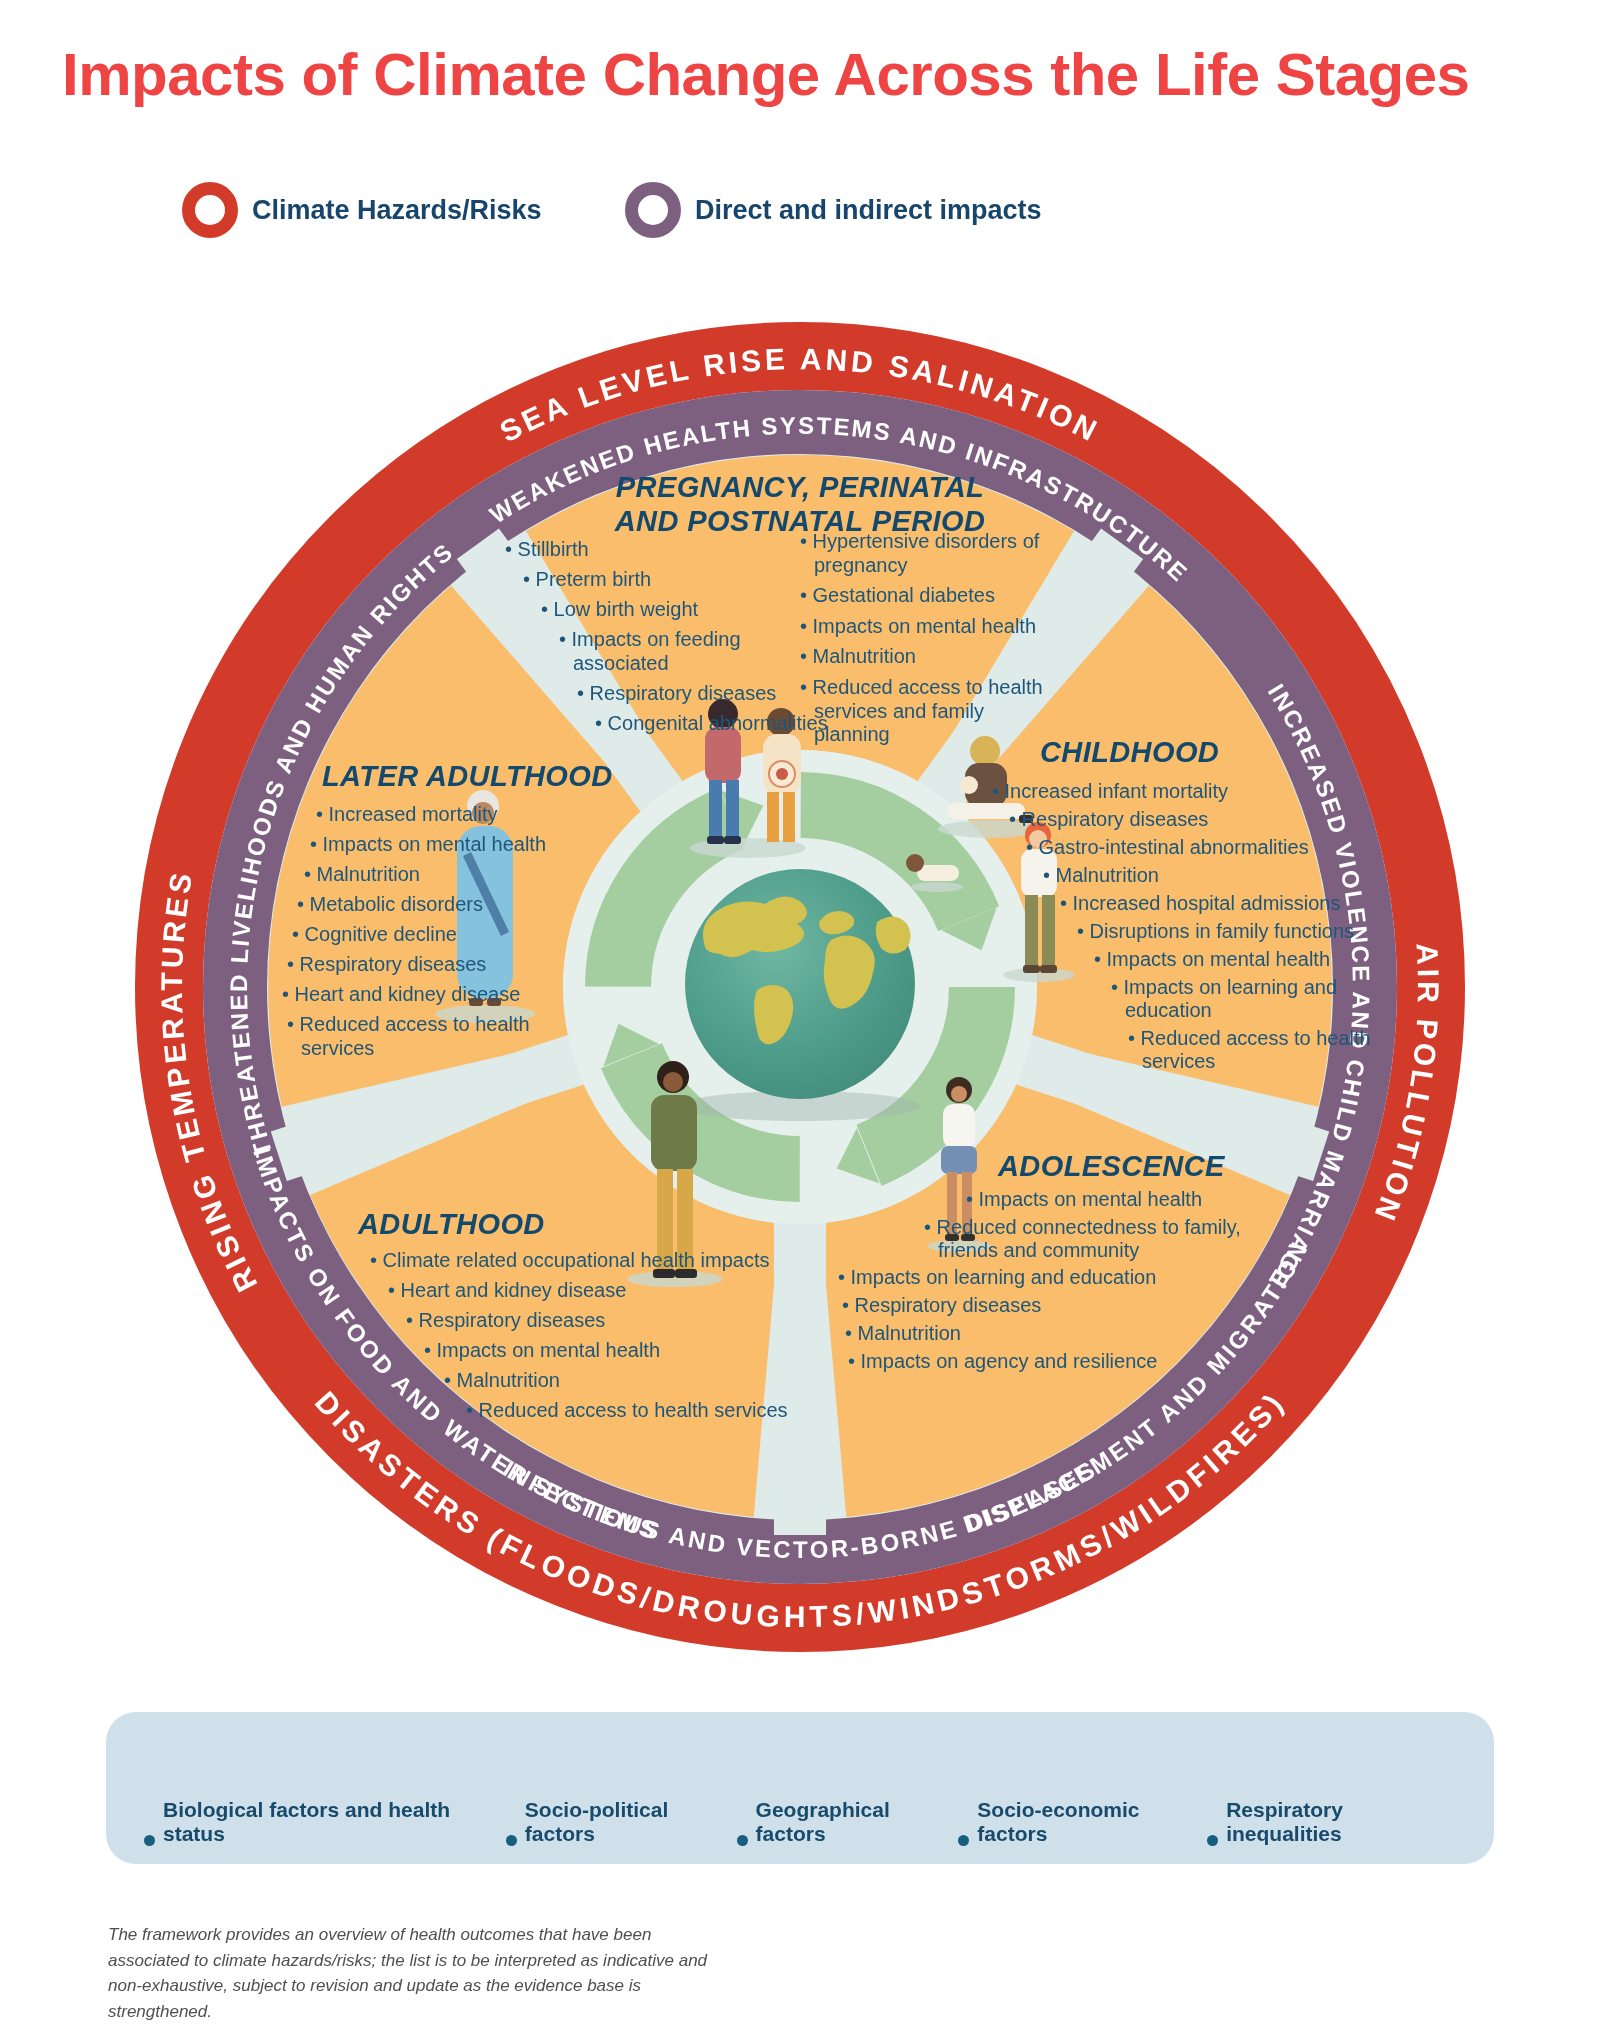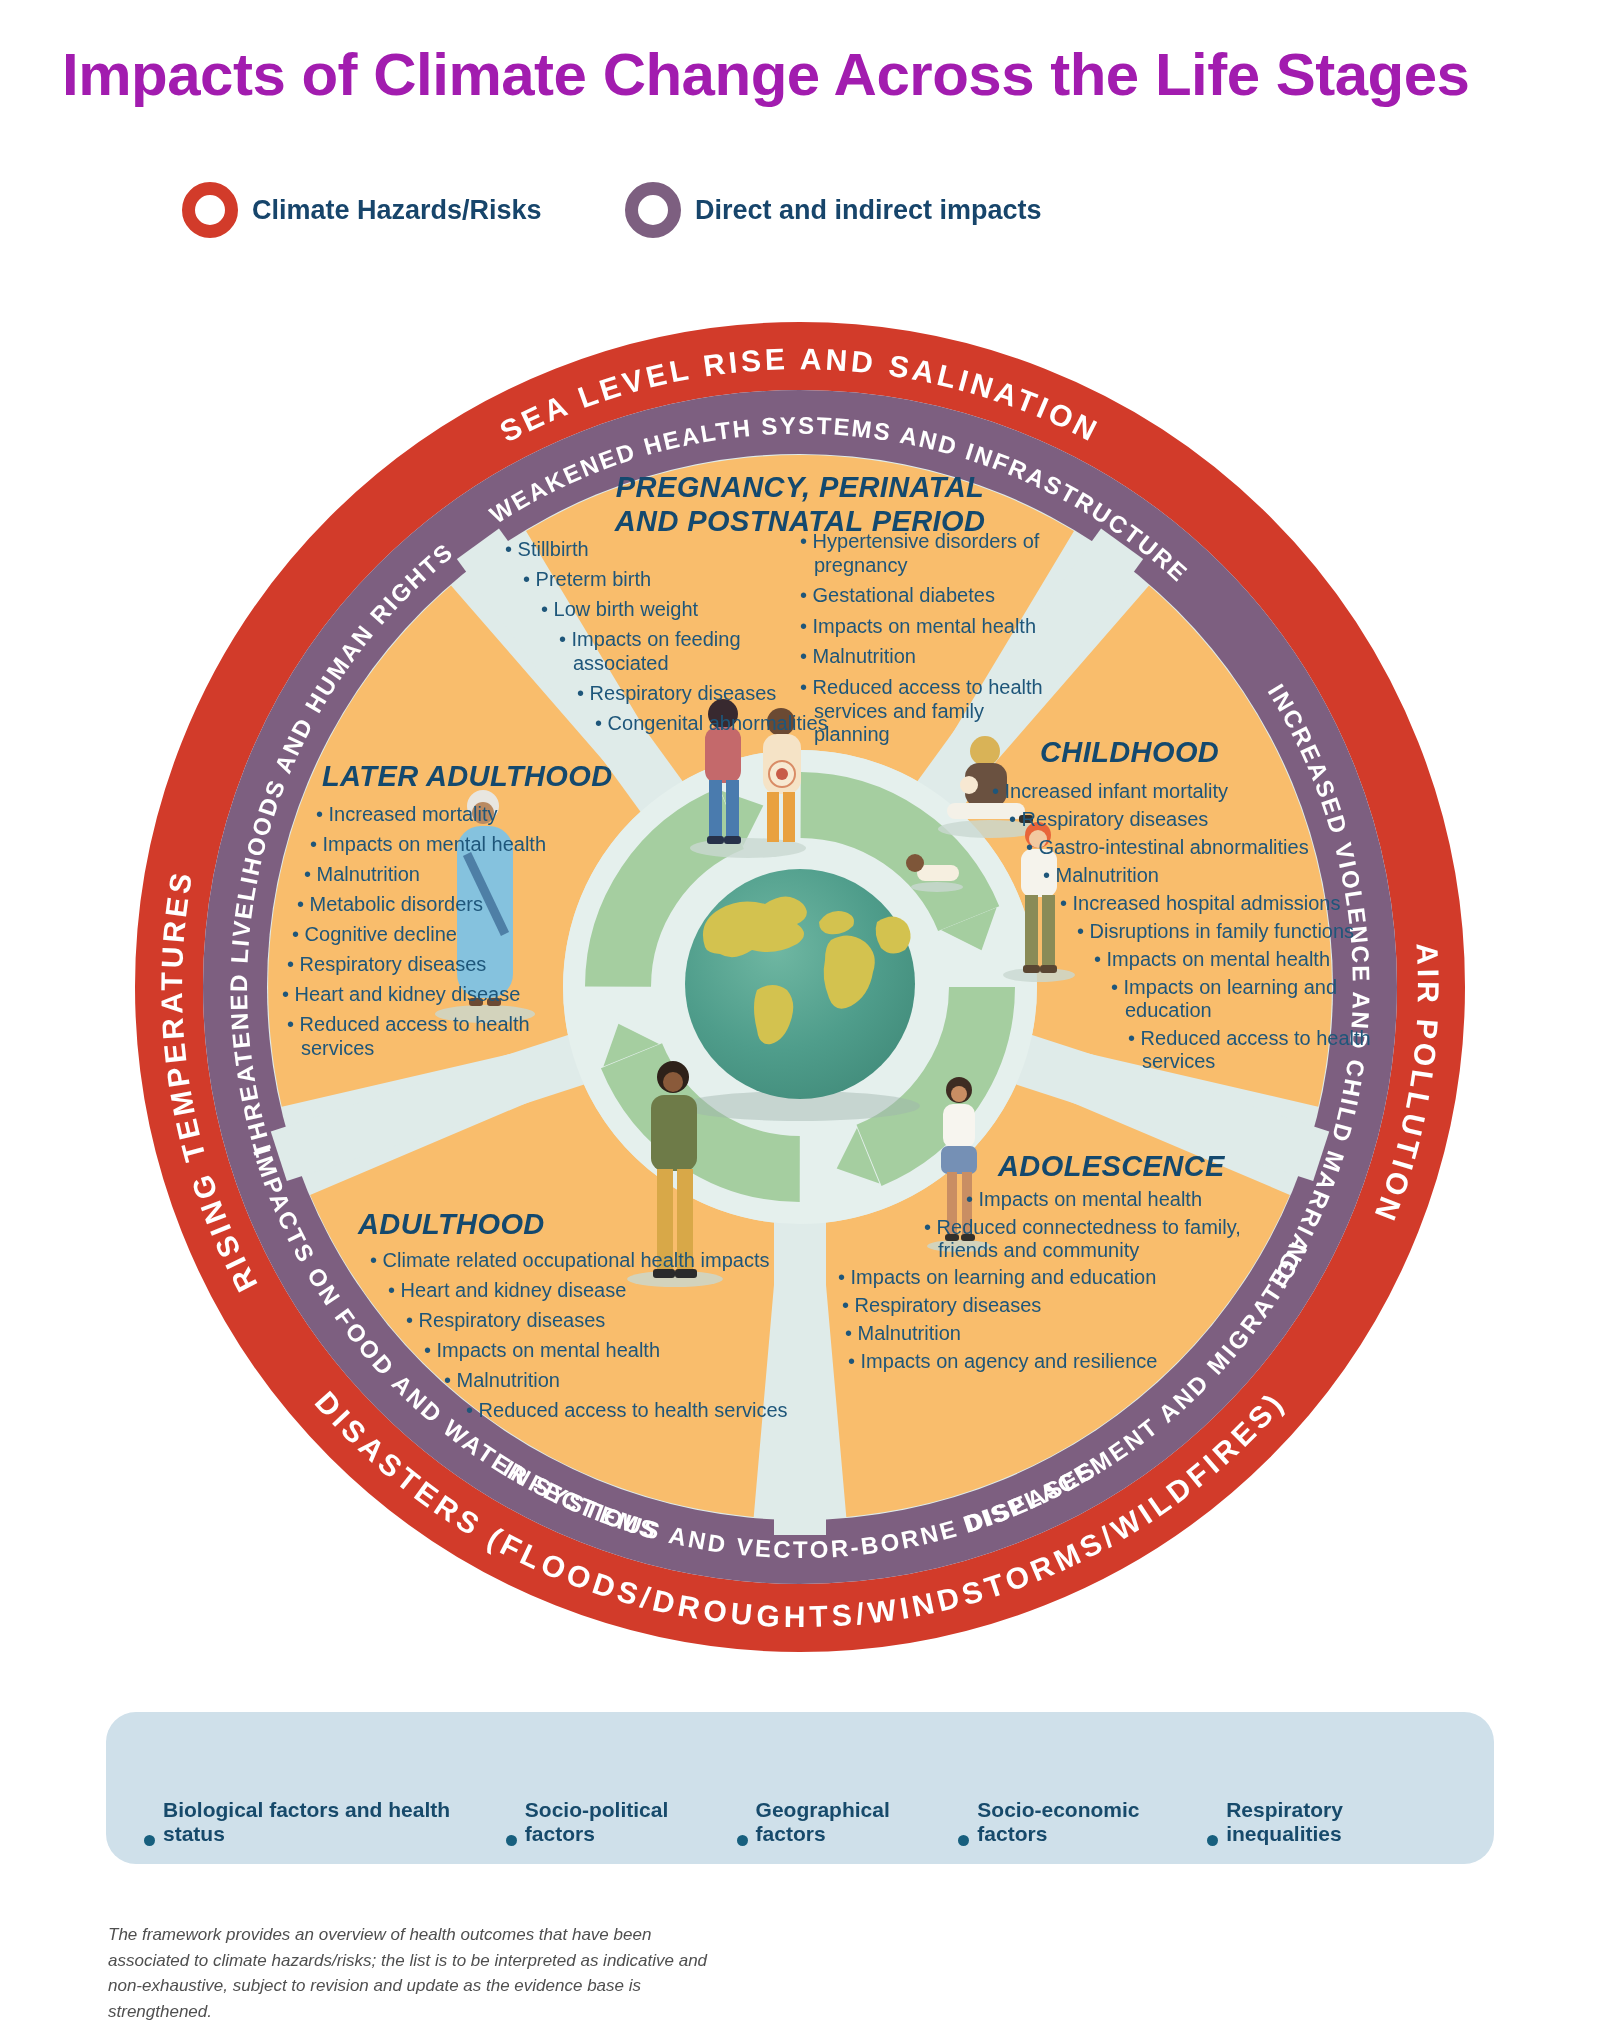--- a/index.html
+++ b/index.html
@@ -1,21 +1,21 @@
 <!DOCTYPE html>
 <html><head>
 <meta charset="utf-8">
 <style>
   html,body{margin:0;padding:0;background:#fff;}
   #page{position:relative;width:1600px;height:2027px;background:#ffffff;overflow:hidden;
         font-family:"Liberation Sans",sans-serif;}
 
   
   .title{position:absolute;left:62px;top:40px;font-size:60px;font-weight:800;
-         color:#a21caf;letter-spacing:-0.5px;}
+         color:#ef4444;letter-spacing:-0.5px;}
   .legend-item{position:absolute;top:182px;display:flex;align-items:center;}
   .legend-ring{width:30px;height:30px;border-radius:50%;}
   .legend-ring.red{border:13px solid #D23B2A;}
   .legend-ring.purple{border:13px solid #7D5F80;}
   .legend-label{margin-left:14px;font-size:27px;font-weight:700;color:#17456B;}
 
   
   #wheel{position:absolute;left:135px;top:322px;width:1330px;height:1330px;}
   .ring-text{font-family:"Liberation Sans",sans-serif;font-weight:700;fill:#ffffff;}
   .ring-text.red{font-size:30px;letter-spacing:4px;}

